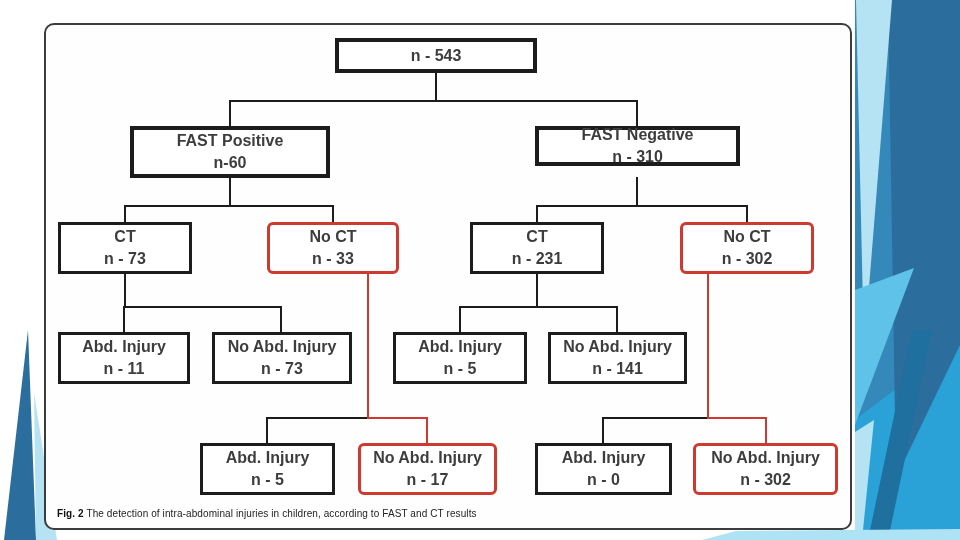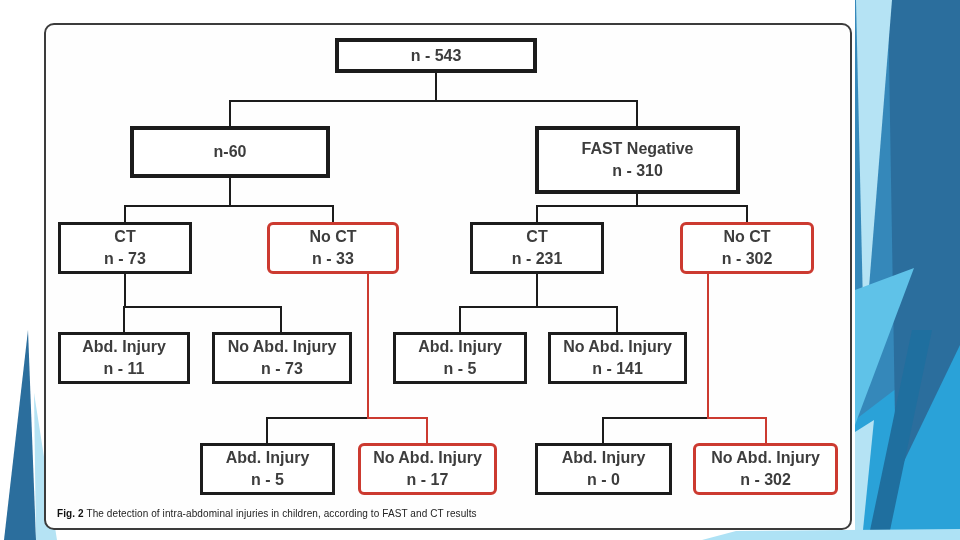--- a/index.html
+++ b/index.html
@@ -83,23 +83,24 @@
 <div class="conn" style="left:602px;top:417px;width:107px;height:2px;"></div>
 <div class="conn red" style="left:707px;top:417px;width:60px;height:2px;"></div>
 <div class="conn" style="left:602px;top:417px;width:2px;height:27px;"></div>
 <div class="conn red" style="left:765px;top:417px;width:2px;height:27px;"></div>
 
 <div class="node lv12" style="left:335px;top:38px;width:202px;height:35px;">
   <span>n - 543</span>
 </div>
 
 <div class="node lv12" style="left:130px;top:126px;width:200px;height:52px;">
+  <span>FAST Positive</span>
   <span>n-60</span>
 </div>
-<div class="node lv12" style="left:535px;top:126px;width:205px;height:68px;">
+<div class="node lv12" style="left:535px;top:126px;width:205px;height:40px;">
   <span>FAST Negative</span>
   <span>n - 310</span>
 </div>
 
 <div class="node" style="left:58px;top:222px;width:134px;height:52px;">
   <span>CT</span>
   <span>n - 73</span>
 </div>
 <div class="node red" style="left:267px;top:222px;width:132px;height:52px;">
   <span>No CT</span>

